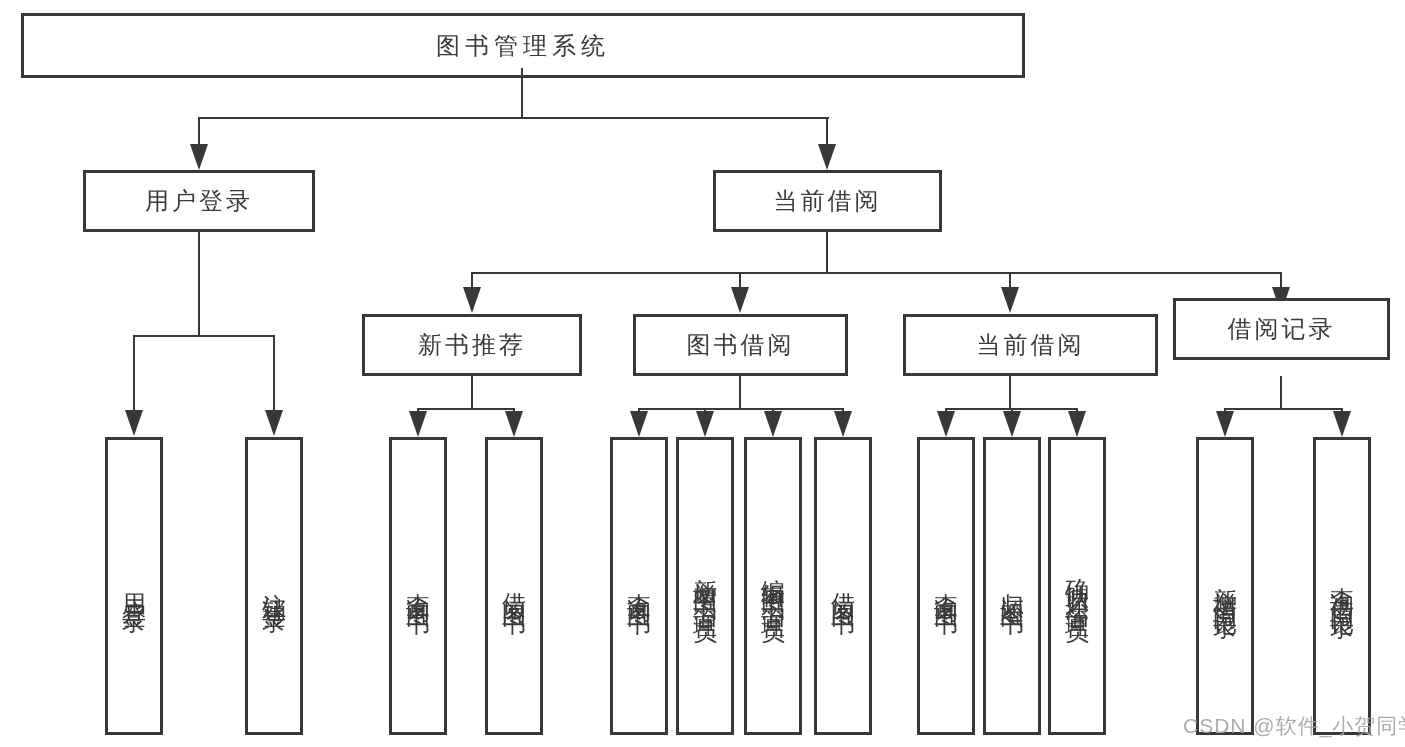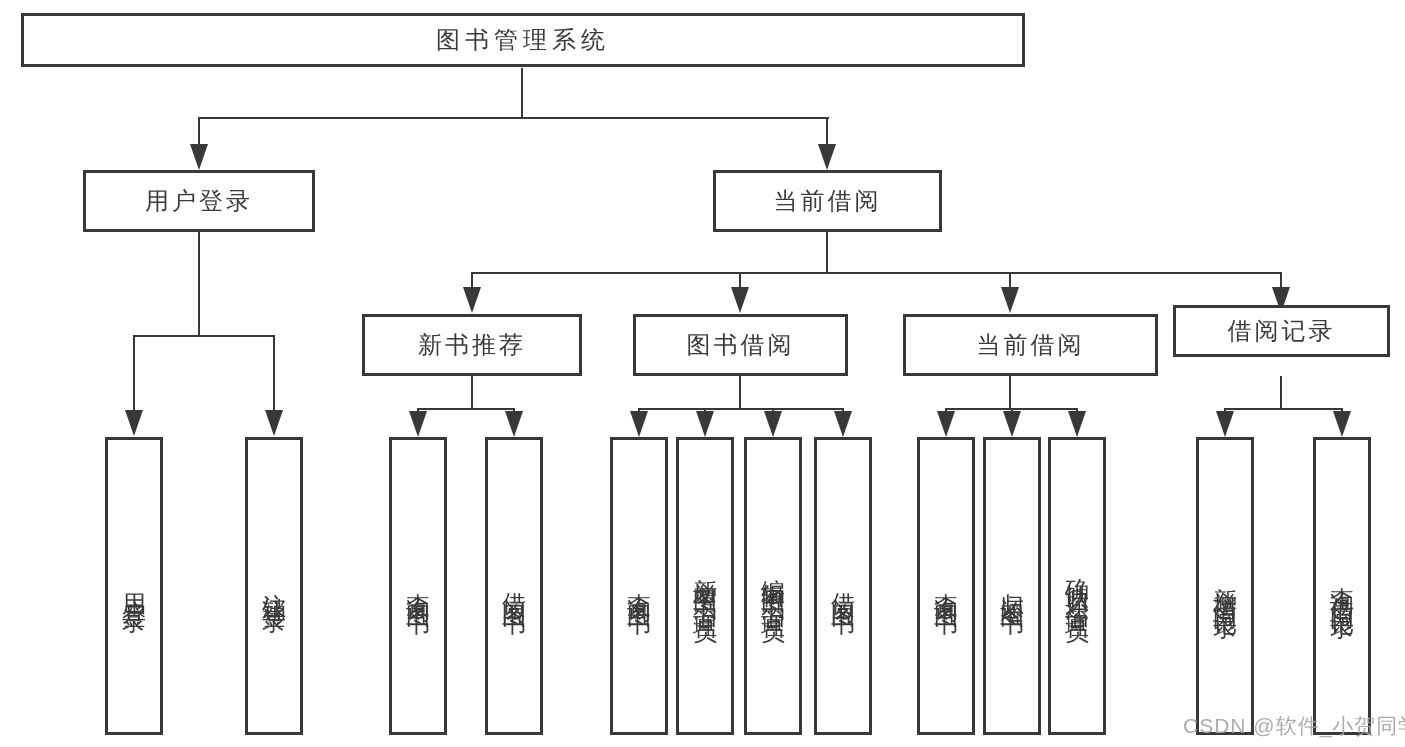--- a/index.html
+++ b/index.html
@@ -60,21 +60,21 @@
     opacity: 0.92;
     white-space: nowrap;
     z-index: 10;
   }
 </style>
 </head>
 <body>
 
 <div id="stage">
 
-  <div class="box" style="left:21px; top:13px; width:1004px; height:54px;">
+  <div class="box" style="left:21px; top:13px; width:1004px; height:65px;">
     <span class="h-label root-label">图书管理系统</span>
   </div>
 
   <div class="vline" style="left:521px; top:68px; height:50px;"></div>
   <div class="hline" style="left:198px; top:117px; width:631px;"></div>
   <div class="vline" style="left:198px; top:118px; height:27px;"></div>
   <div class="arrow" style="left:190px; top:144px;"></div>
   <div class="vline" style="left:826px; top:118px; height:27px;"></div>
   <div class="arrow" style="left:818px; top:144px;"></div>
 
@@ -105,21 +105,21 @@
 
   <div class="box" style="left:362px; top:314px; width:220px; height:62px;">
     <span class="h-label">新书推荐</span>
   </div>
   <div class="box" style="left:633px; top:314px; width:215px; height:62px;">
     <span class="h-label">图书借阅</span>
   </div>
   <div class="box" style="left:903px; top:314px; width:255px; height:62px;">
     <span class="h-label">当前借阅</span>
   </div>
-  <div class="box" style="left:1173px; top:305px; width:217px; height:52px;">
+  <div class="box" style="left:1173px; top:298px; width:217px; height:62px;">
     <span class="h-label">借阅记录</span>
   </div>
 
   <div class="vline" style="left:471px; top:376px; height:33px;"></div>
   <div class="hline" style="left:417px; top:408px; width:98px;"></div>
   <div class="vline" style="left:417px; top:409px; height:4px;"></div>
   <div class="arrow" style="left:409px; top:411px;"></div>
   <div class="vline" style="left:513px; top:409px; height:4px;"></div>
   <div class="arrow" style="left:505px; top:411px;"></div>
 

